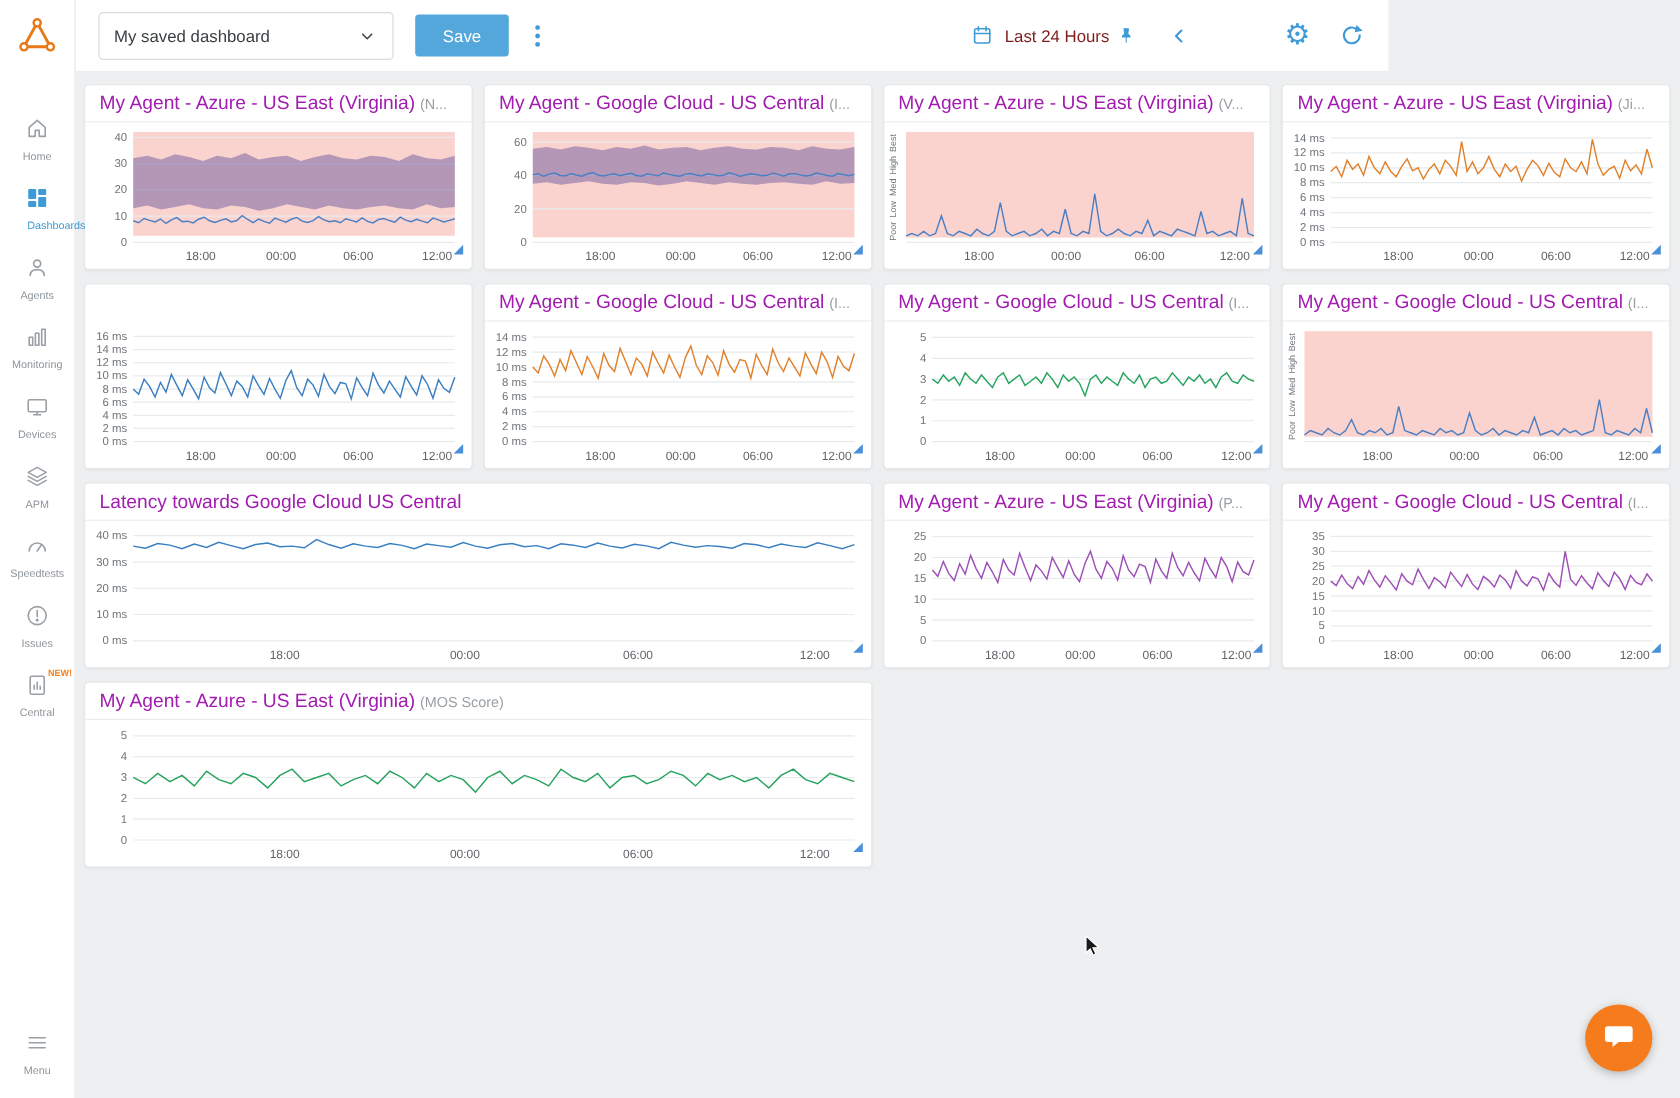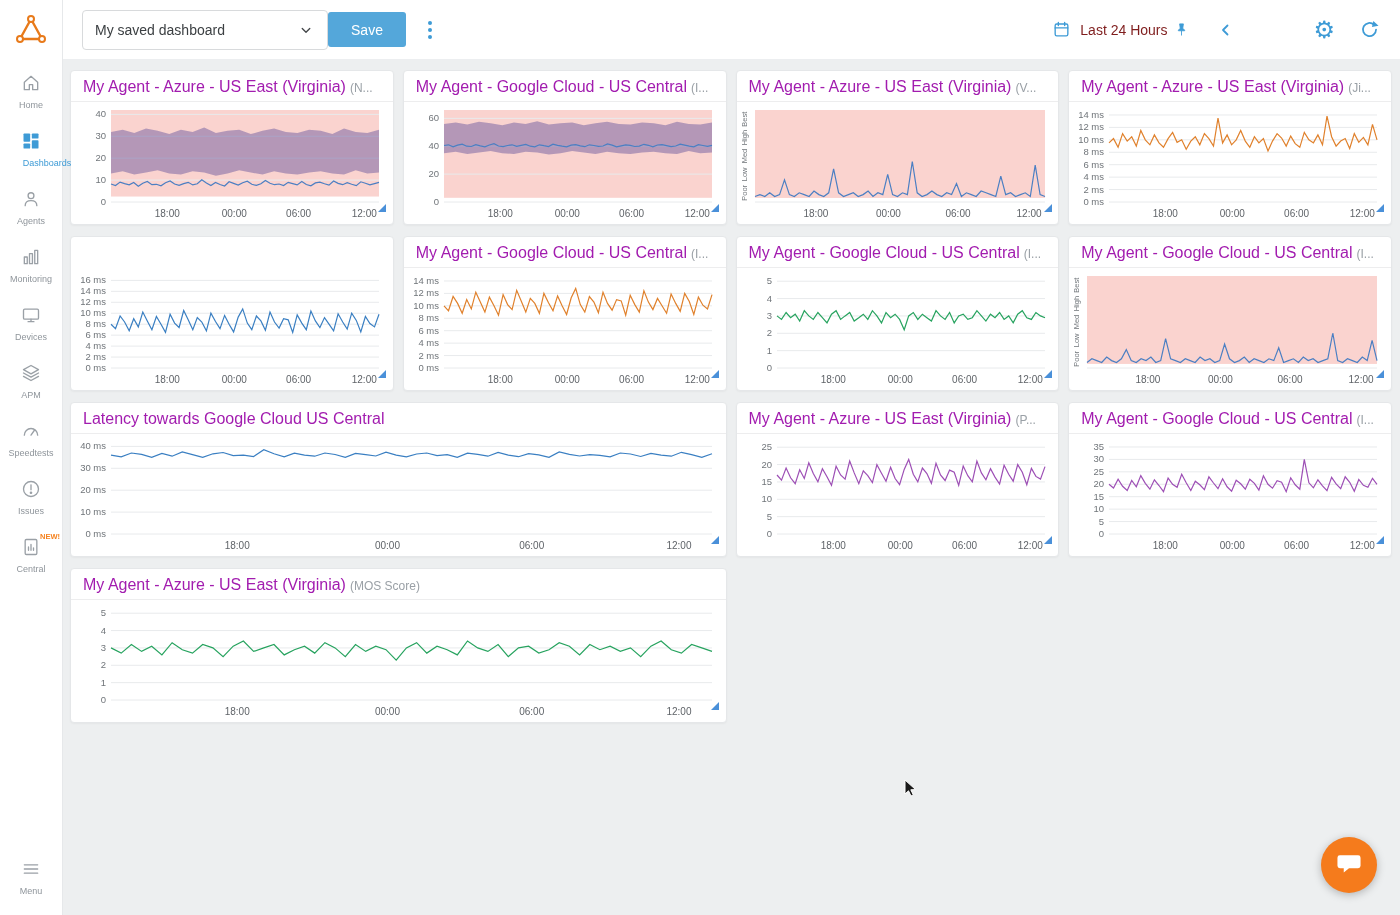--- a/index.html
+++ b/index.html
@@ -8,50 +8,50 @@
     background:#edeff0;
     font-family:"Liberation Sans",sans-serif;
     -webkit-font-smoothing:antialiased;
   }
   svg text{font-family:"Liberation Sans",sans-serif;}
 
   
   .sidebar{
     position:absolute;left:0;top:0;width:62px;height:915px;
     background:#ffffff;border-right:1px solid #e6e8ea;
-    display:flex;flex-direction:column;align-items:center;z-index:5;
+    display:flex;flex-direction:column;align-items:center;z-index:5;gap:24px;
   }
   .logo{margin-top:11px;width:36px;height:38px;display:flex;align-items:center;justify-content:center;}
   .side-nav{display:flex;flex-direction:column;margin-top:24px;width:100%;}
   .side-item{
     position:relative;width:100%;height:58px;display:flex;flex-direction:column;
     align-items:center;justify-content:flex-start;color:#9aa0a6;cursor:pointer;
   }
   .side-item .side-label{font-size:9px;margin-top:3px;color:#8f959b;}
   .side-item.active{color:#3e9bd6;}
   .side-item.active .side-label{color:#3e9bd6;padding-left:32px;}
   .side-badge{
     position:absolute;top:-5px;right:2px;font-size:7.5px;font-weight:bold;color:#f5821f;
   }
   .side-menu{margin-top:auto;margin-bottom:10px;height:46px;}
 
   
   .topbar{
-    position:absolute;left:62px;top:0;width:1338px;height:60px;background:#ffffff;
+    position:absolute;left:62px;top:0;width:1095px;height:60px;background:#ffffff;
     display:flex;align-items:center;padding:0 20px;box-sizing:border-box;
     border-bottom:1px solid #eceef0;z-index:4;
   }
   .dashboard-select{
     width:246px;height:40px;border:1px solid #d8dadc;border-radius:4px;background:#fff;
     display:flex;align-items:center;padding:0 12px;box-sizing:border-box;cursor:pointer;
   }
   .dashboard-select .sel-label{font-size:14px;color:#3c4043;}
   .dashboard-select .sel-chev{margin-left:auto;display:flex;}
   .save-btn{
-    width:78px;height:35px;border:none;border-radius:3px;
+    margin-left:18px;width:78px;height:35px;border:none;border-radius:3px;
     background:#54a7da;color:#ffffff;font-size:14px;cursor:pointer;
     font-family:"Liberation Sans",sans-serif;
   }
   .more-btn{margin-left:16px;display:flex;flex-direction:column;gap:3px;padding:6px;cursor:pointer;}
   .more-btn i{width:4px;height:4px;border-radius:50%;background:#3e9bd6;display:block;}
   .tb-right{margin-left:auto;display:flex;align-items:center;}
   .time-range{display:flex;align-items:center;cursor:pointer;}
   .time-range .tr-text{color:#7f1d1d;font-size:14px;margin:0 7px 0 9px;}
   .tb-icon{display:flex;align-items:center;justify-content:center;cursor:pointer;color:#3e9bd6;}
   .collapse-btn{margin-left:28px;}

